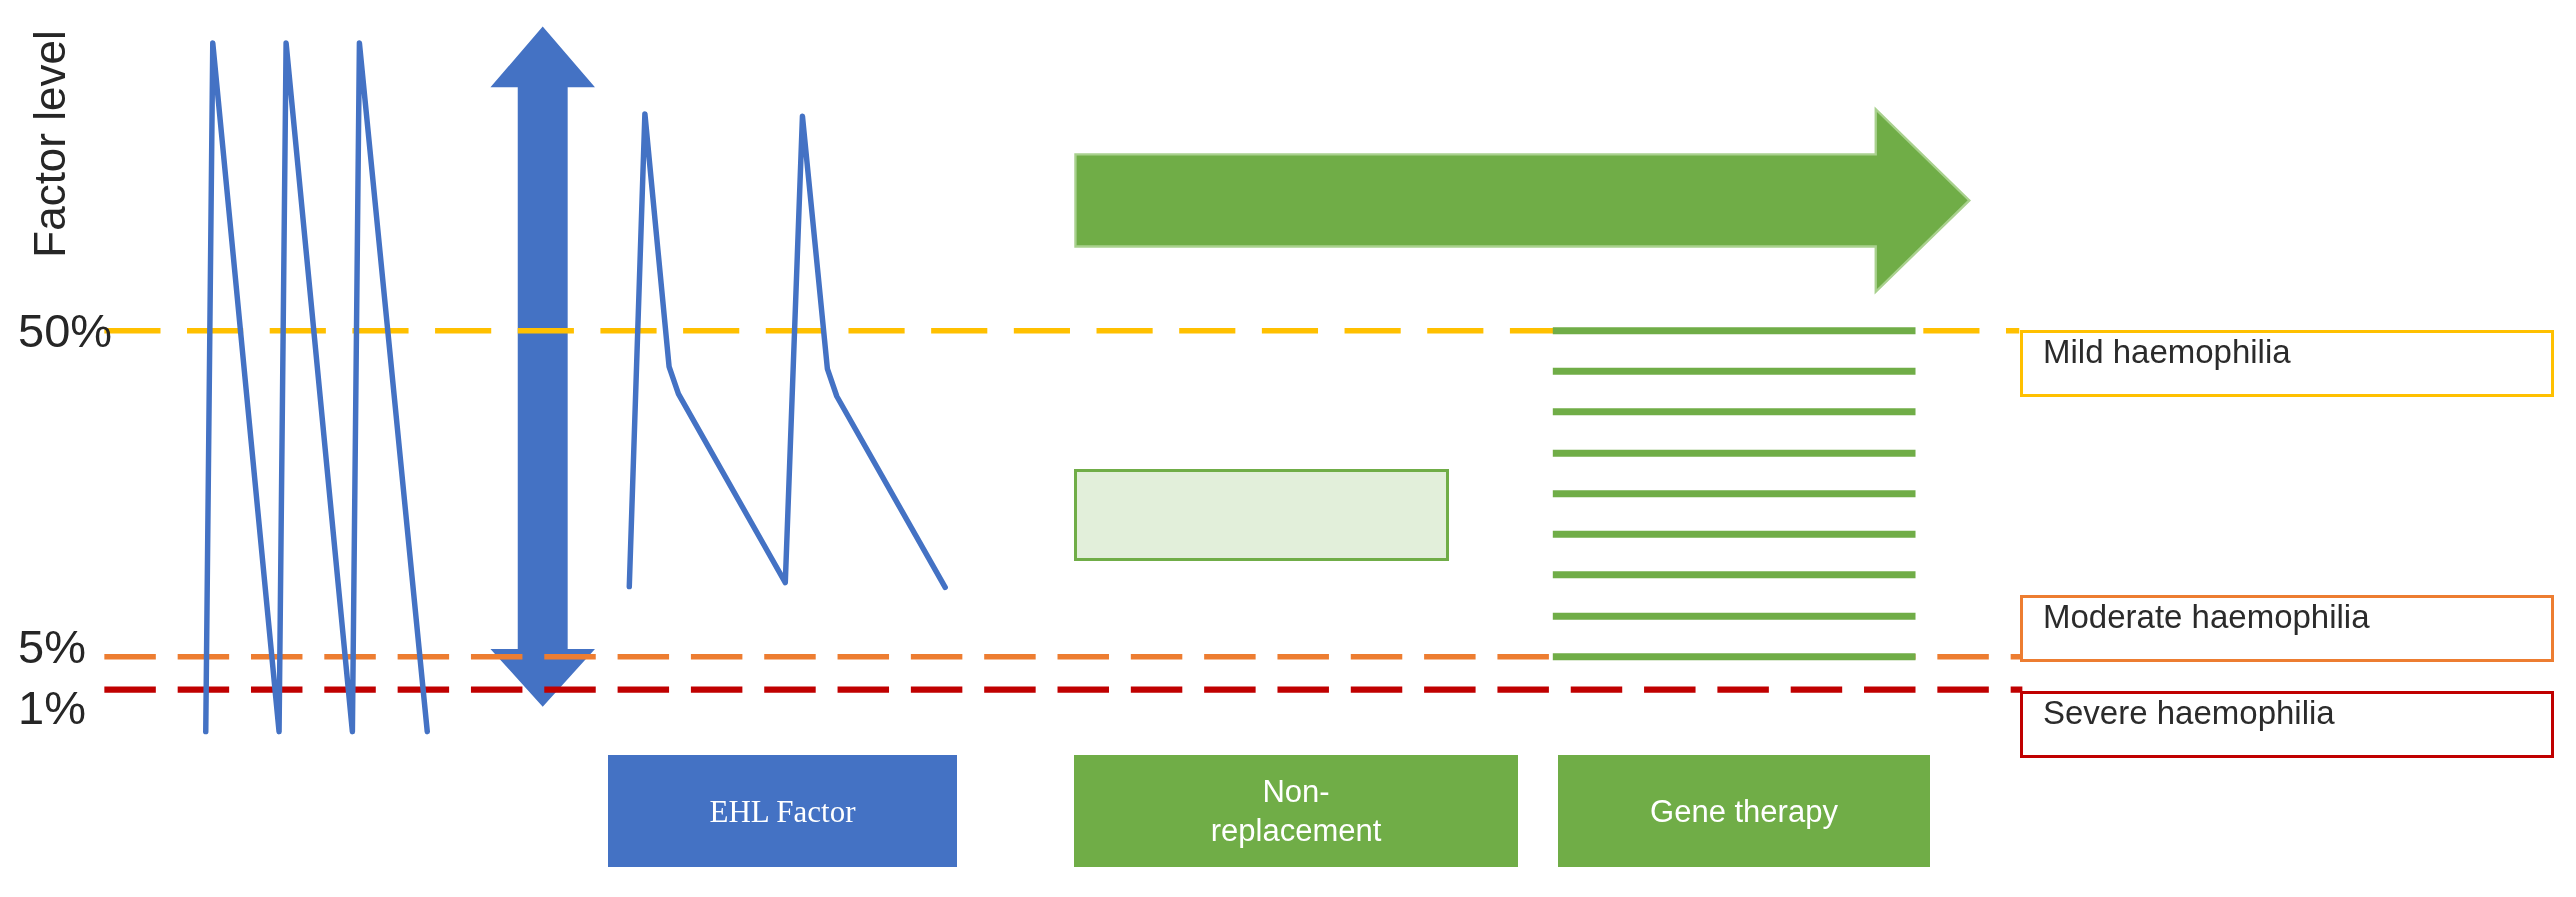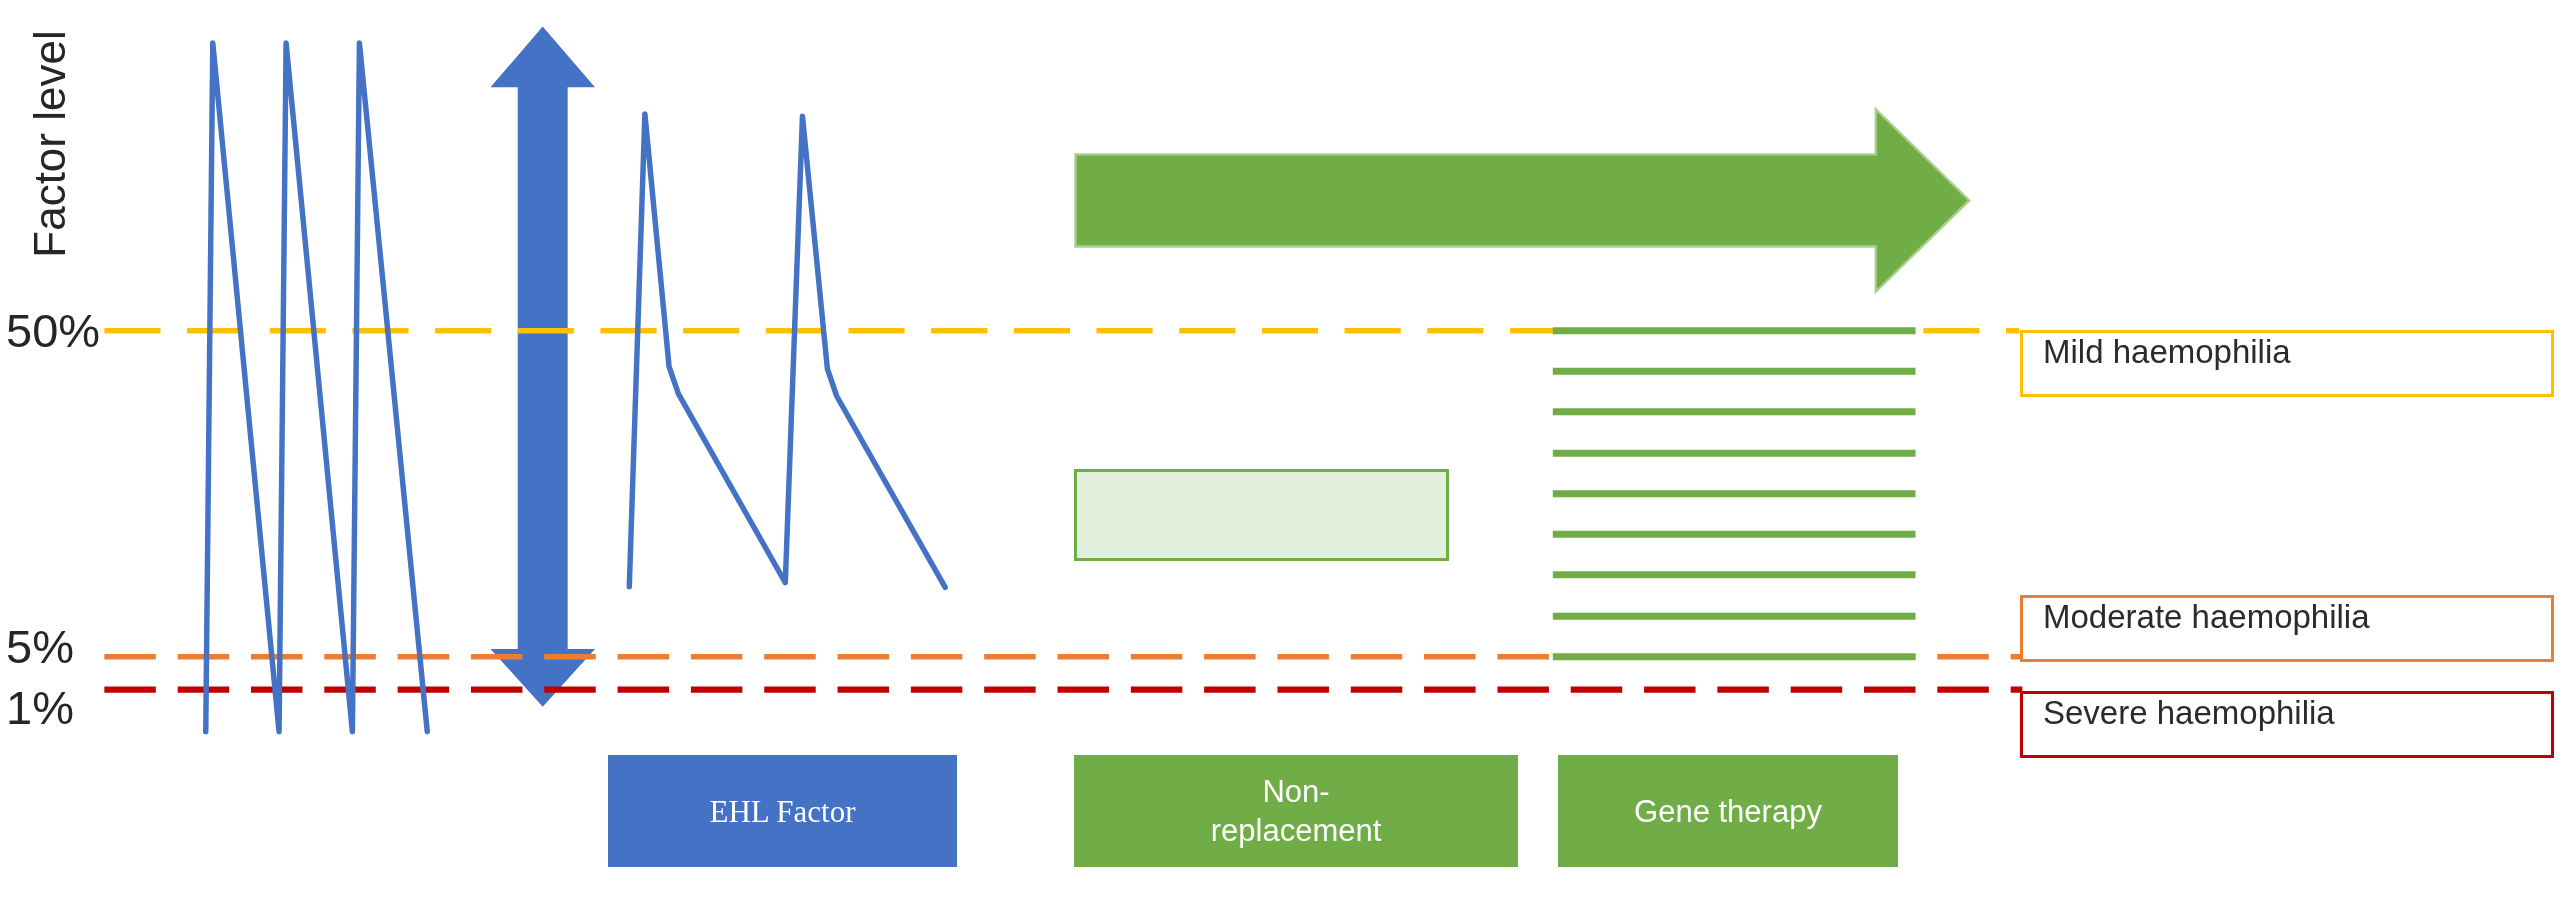--- a/index.html
+++ b/index.html
@@ -22,21 +22,21 @@
     transform-origin:0 0;
     font-size:44px;
     color:#262626;
     text-align:center;
     white-space:nowrap;
   }
 
   
   .tick{
     position:absolute;
-    left:6px;
+    left:18px;
     font-size:47px;
     line-height:48px;
     color:#262626;
     white-space:nowrap;
     text-align:right;
   }
   .tick-50{top:307px;}
   .tick-5{top:623px;}
   .tick-1{top:684px;}
 
@@ -83,21 +83,21 @@
     line-height:39px;
     text-align:center;
     white-space:nowrap;
   }
   .therapy-btn span{display:block;}
   .btn-blue{background:#4472C4;}
   .btn-green{background:#70AD47;}
   .btn-traditional{left:127px;width:372px;}
   .btn-ehl{left:608px;width:349px;font-family:Liberation Serif, serif;}
   .btn-nonreplacement{left:1074px;width:444px;}
-  .btn-gene{left:1558px;width:340px;}
+  .btn-gene{left:1558px;width:372px;}
 </style>
 </head>
 <body>
 
 <div class="stage">
 
   <svg class="svg-layer" viewBox="0 0 3301 1150" xmlns="http://www.w3.org/2000/svg">
 
     <polygon points="695,34 762,112 727,112 727,832 762,832 695,906 628,832 663,832 663,112 628,112" fill="#4472C4"></polygon>
 

